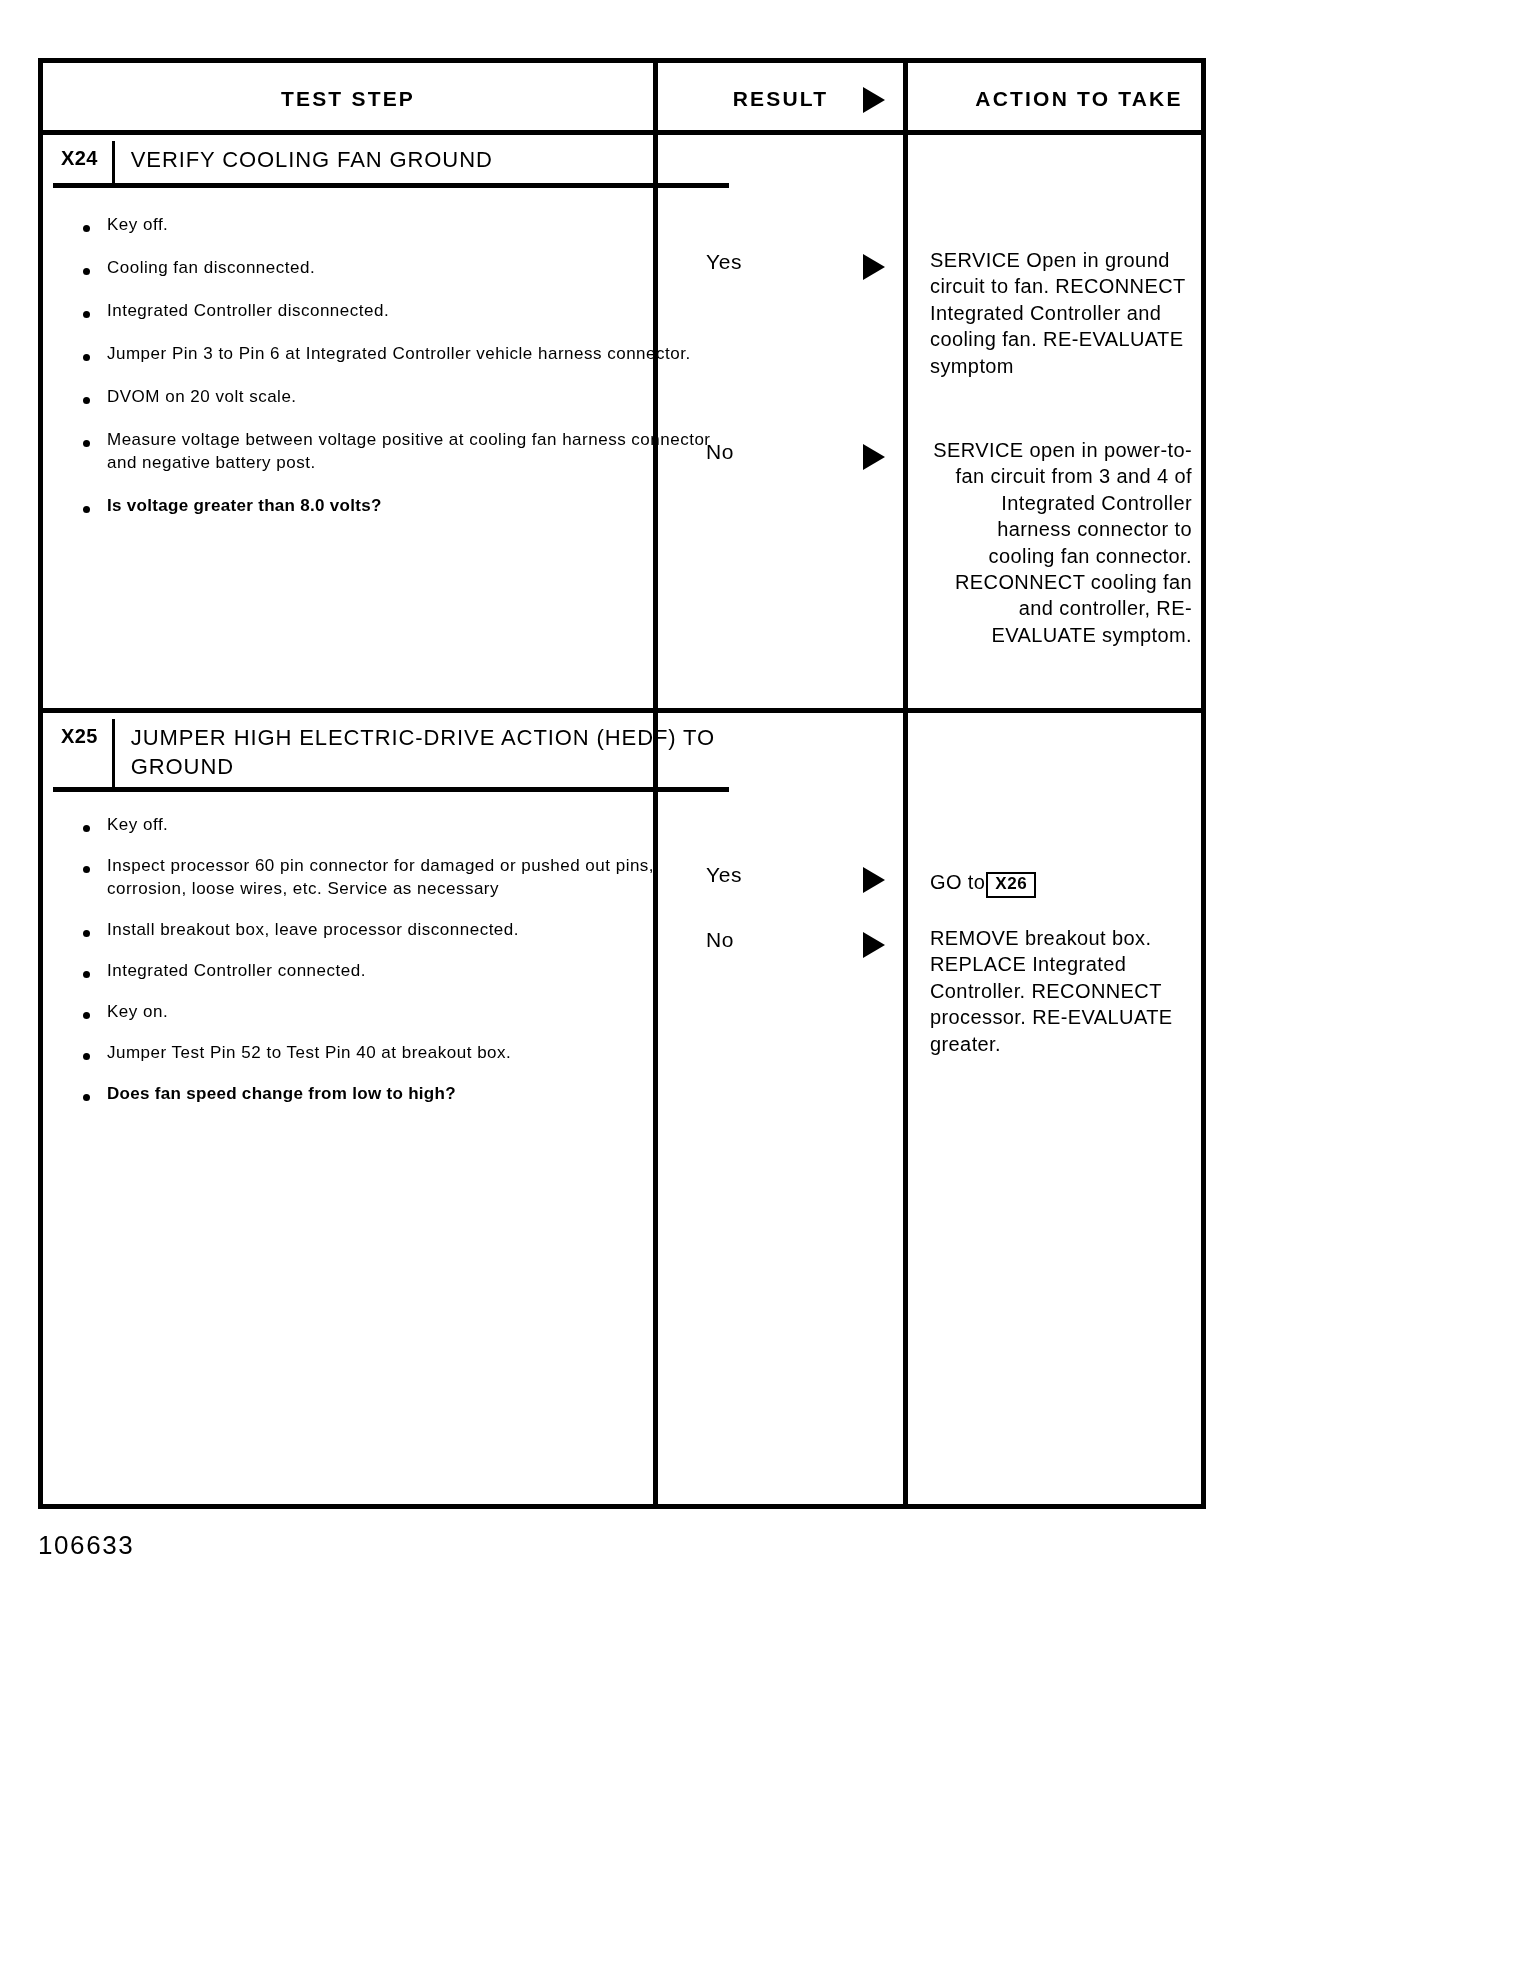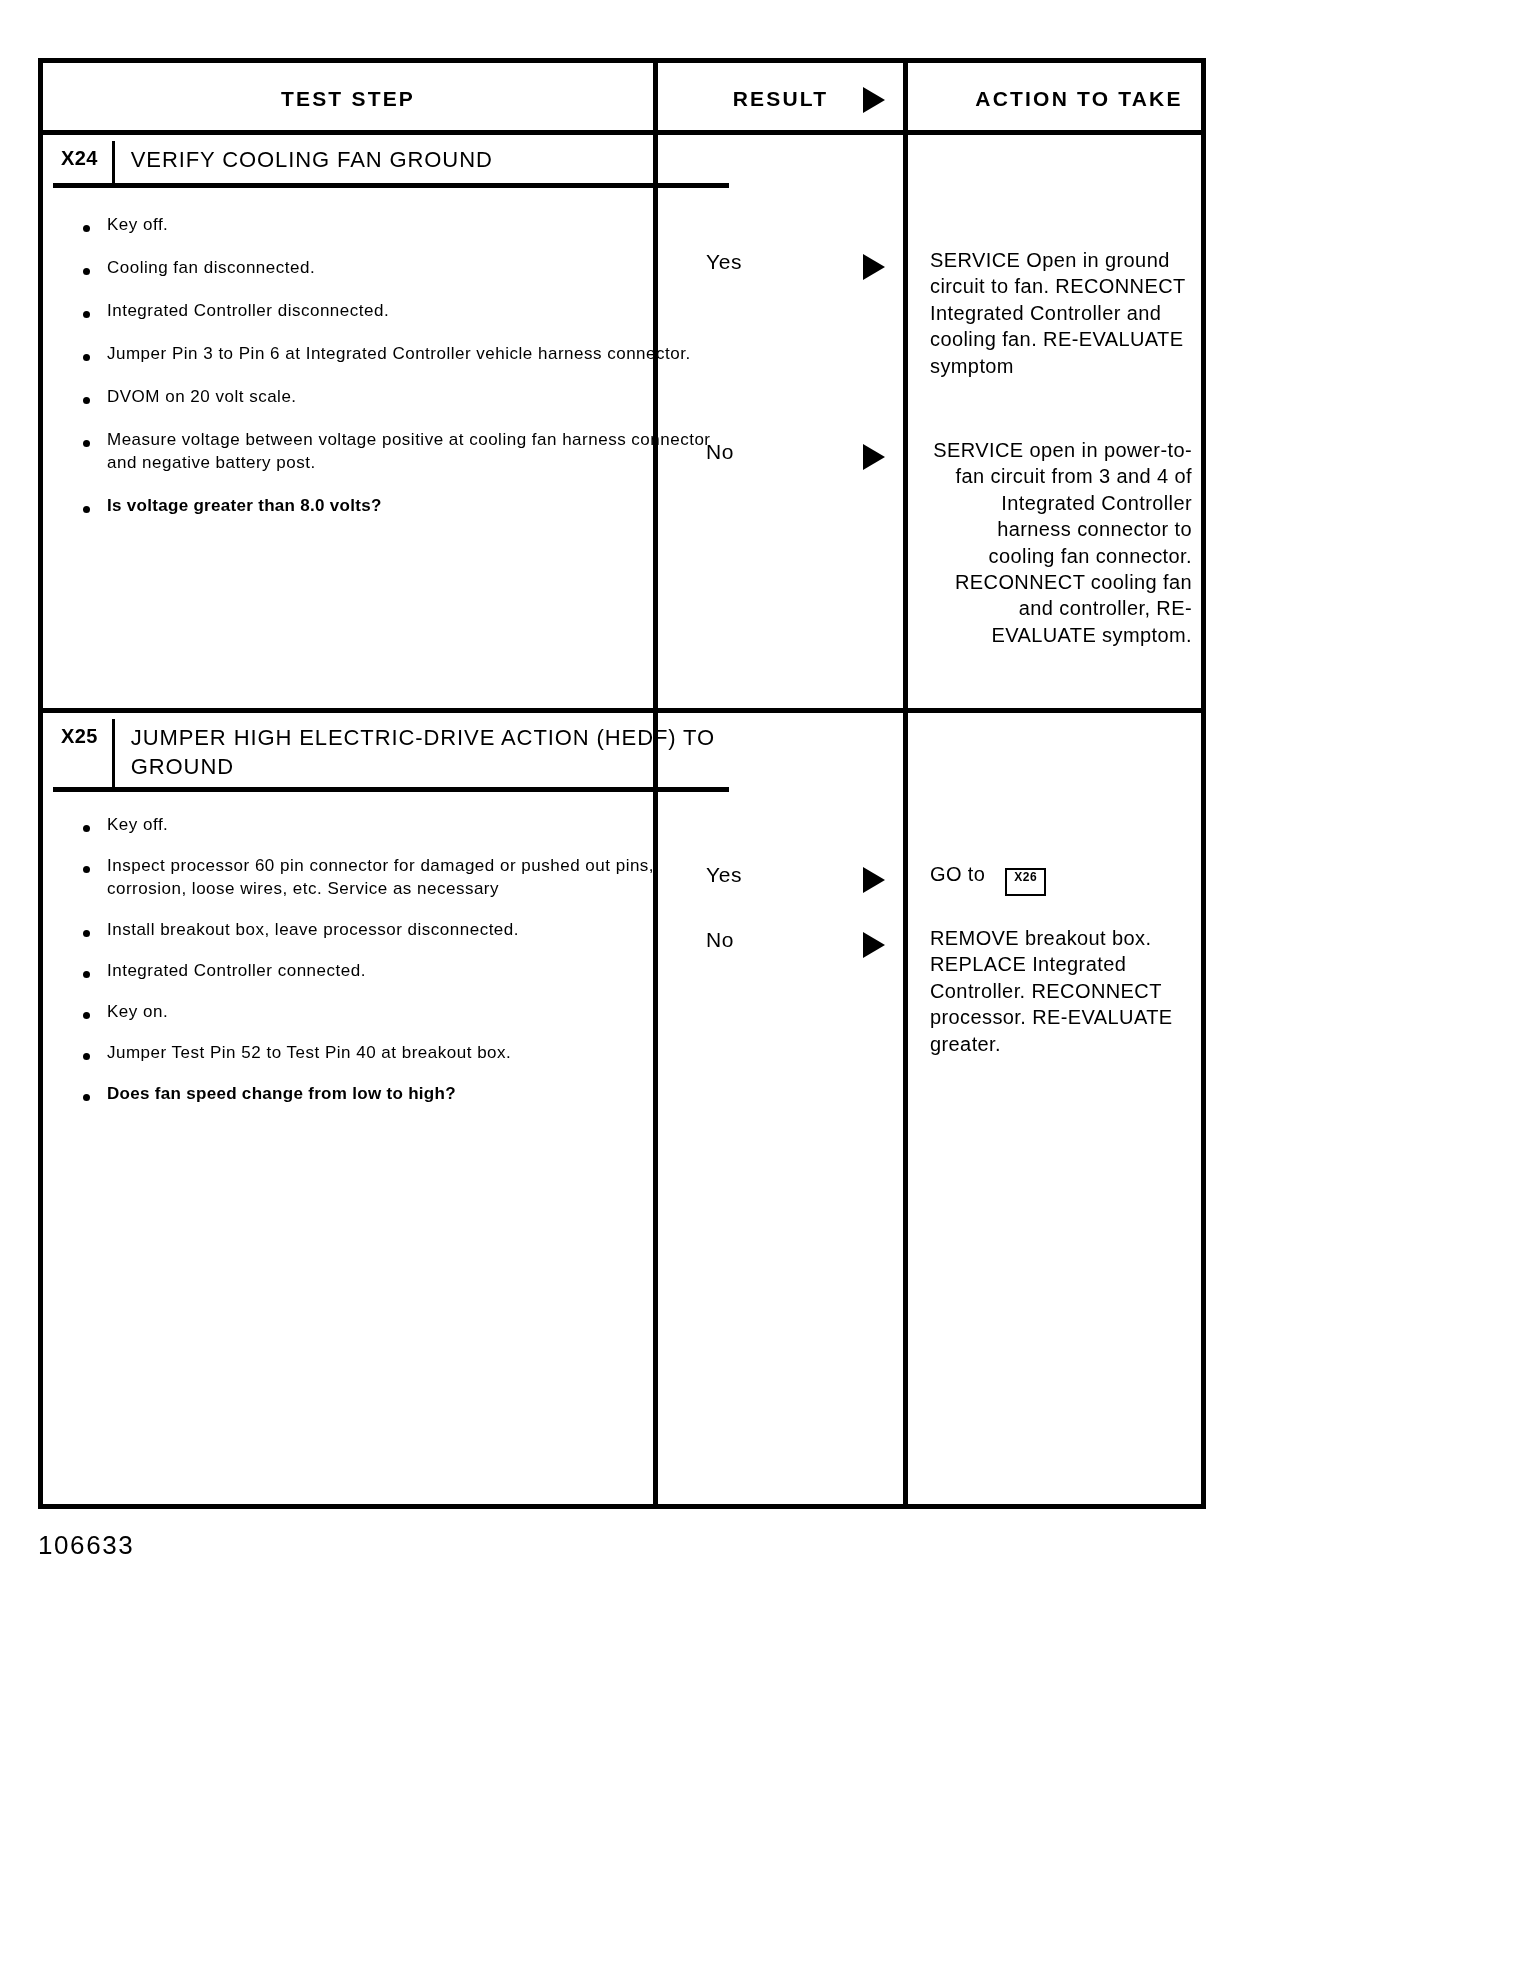--- a/index.html
+++ b/index.html
@@ -205,28 +205,29 @@
     position: absolute;
     left: 22px;
     width: 262px;
     font-size: 20px;
     line-height: 1.32;
     letter-spacing: 0.4px;
   }
   .action-block .go {
     display: inline-flex;
     align-items: center;
+    margin-top: 8px;
   }
   .step-ref {
     display: inline-block;
     border: 2px solid #000;
-    padding: 1px 7px 10px 7px;
-    margin-left: 20px;
+    padding: 1px 7px 2px 7px;
+    margin-left: 1px;
     font-weight: bold;
-    font-size: 12px;
+    font-size: 17px;
     letter-spacing: 0.5px;
     line-height: 1.1;
   }
 
   
   .figure-number {
     position: absolute;
     left: 38px;
     top: 1530px;
     font-size: 26px;

